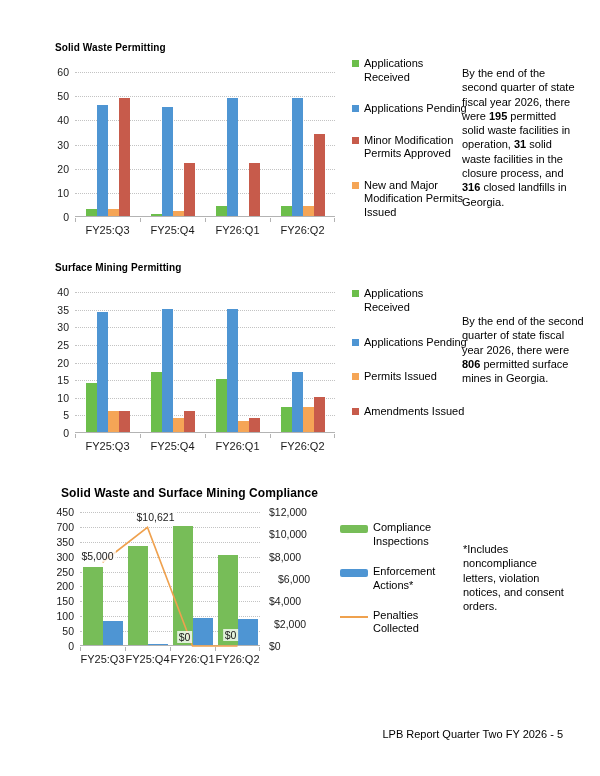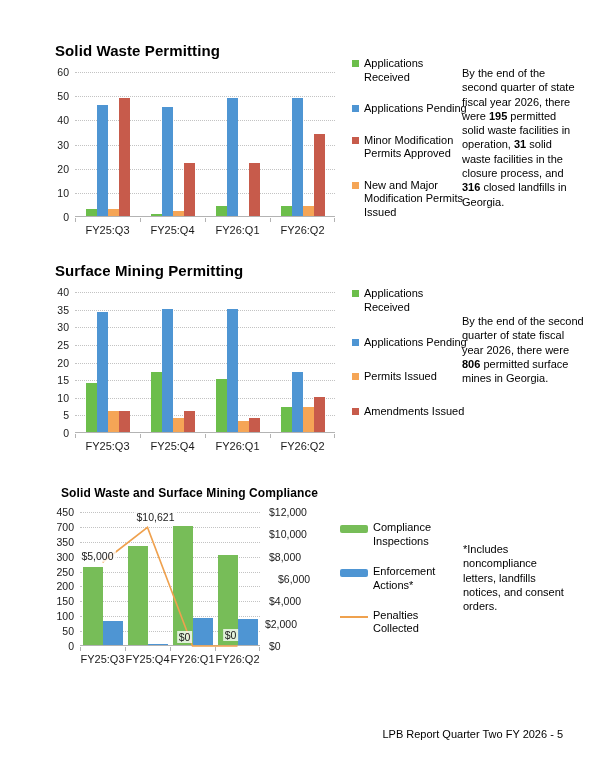--- a/index.html
+++ b/index.html
@@ -2,21 +2,21 @@
 <html><head>
 <meta charset="utf-8">
 <style>
   html,body{margin:0;padding:0;background:#e9e9e9;}
   .page{
     position:relative;width:600px;height:776px;background:#ffffff;
     font-family:"Liberation Sans", sans-serif;color:#000;overflow:hidden;
     margin:0 auto;
   }
   .chart-title{
-    position:absolute;margin:0;font-size:15px;font-weight:bold;color:#000;
+    position:absolute;margin:0;font-size:10px;font-weight:bold;color:#000;
     white-space:nowrap;letter-spacing:.1px;
   }
   .chart-title.small{font-size:12px;}
   .plot{position:absolute;border-bottom:1px solid #b3b3b3;}
   .gridline{position:absolute;left:0;width:100%;height:0;border-top:1px dotted #c3c3c3;}
   .bar{position:absolute;bottom:0;}
   .ytick{
     position:absolute;font-size:10.5px;color:#1a1a1a;text-align:right;
     width:38px;line-height:12px;
   }
@@ -168,21 +168,21 @@
       </div>
       <div class="legend-item">
         <span class="legend-swatch wide" style="background: rgb(78, 149, 211);"></span>
         <span class="legend-label">Enforcement Actions*</span>
       </div>
       <div class="legend-item">
         <span class="legend-swatch line" style="background: rgb(239, 161, 78);"></span>
         <span class="legend-label">Penalties Collected</span>
       </div>
     </div>
-  <div class="note" id="note-2" style="left:463px;top:542px;width:110px;"><span>*Includes noncompliance letters, landfills notices, and consent orders.</span></div>
+  <div class="note" id="note-2" style="left:463px;top:542px;width:110px;"><span>*Includes noncompliance letters, violation notices, and consent orders.</span></div>
 
   <div class="footer" style="right:37px;top:728px;">LPB Report Quarter Two FY 2026 - 5</div>
 <div class="ytick" style="left: 31px; top: 211px;">0</div>
     <div class="ytick" style="left: 31px; top: 186.833px;">10</div>
     <div class="ytick" style="left: 31px; top: 162.667px;">20</div>
     <div class="ytick" style="left: 31px; top: 138.5px;">30</div>
     <div class="ytick" style="left: 31px; top: 114.333px;">40</div>
     <div class="ytick" style="left: 31px; top: 90.1667px;">50</div>
     <div class="ytick" style="left: 31px; top: 66px;">60</div>
     <div class="xtickmark" style="left: 75px; top: 218px;"></div>
@@ -216,21 +216,21 @@
     <div class="ytick" style="left: 36px; top: 625.111px;">50</div>
     <div class="ytick" style="left: 36px; top: 610.222px;">100</div>
     <div class="ytick" style="left: 36px; top: 595.333px;">150</div>
     <div class="ytick" style="left: 36px; top: 580.444px;">200</div>
     <div class="ytick" style="left: 36px; top: 565.556px;">250</div>
     <div class="ytick" style="left: 36px; top: 550.667px;">300</div>
     <div class="ytick" style="left: 36px; top: 535.778px;">350</div>
     <div class="ytick" style="left: 36px; top: 520.889px;">700</div>
     <div class="ytick" style="left: 36px; top: 506px;">450</div>
     <div class="ytick right" style="left: 269px; top: 640px; width: 48px;">$0</div>
-    <div class="ytick right" style="left: 257px; top: 617.667px; width: 48px; text-align: center;">$2,000</div>
+    <div class="ytick right" style="left: 274px; top: 617.667px; width: 48px;">$2,000</div>
     <div class="ytick right" style="left: 269px; top: 595.333px; width: 48px;">$4,000</div>
     <div class="ytick right" style="left: 269px; top: 573px; width: 48px; margin-left: 9px;">$6,000</div>
     <div class="ytick right" style="left: 269px; top: 550.667px; width: 48px;">$8,000</div>
     <div class="ytick right" style="left: 269px; top: 528.333px; width: 48px;">$10,000</div>
     <div class="ytick right" style="left: 269px; top: 506px; width: 48px;">$12,000</div>
     <div class="xtickmark" style="left: 80px; top: 647px;"></div>
     <div class="xtickmark" style="left: 125px; top: 647px;"></div>
     <div class="xtickmark" style="left: 170px; top: 647px;"></div>
     <div class="xtickmark" style="left: 215px; top: 647px;"></div>
     <div class="xtickmark" style="left: 259px; top: 647px;"></div>

